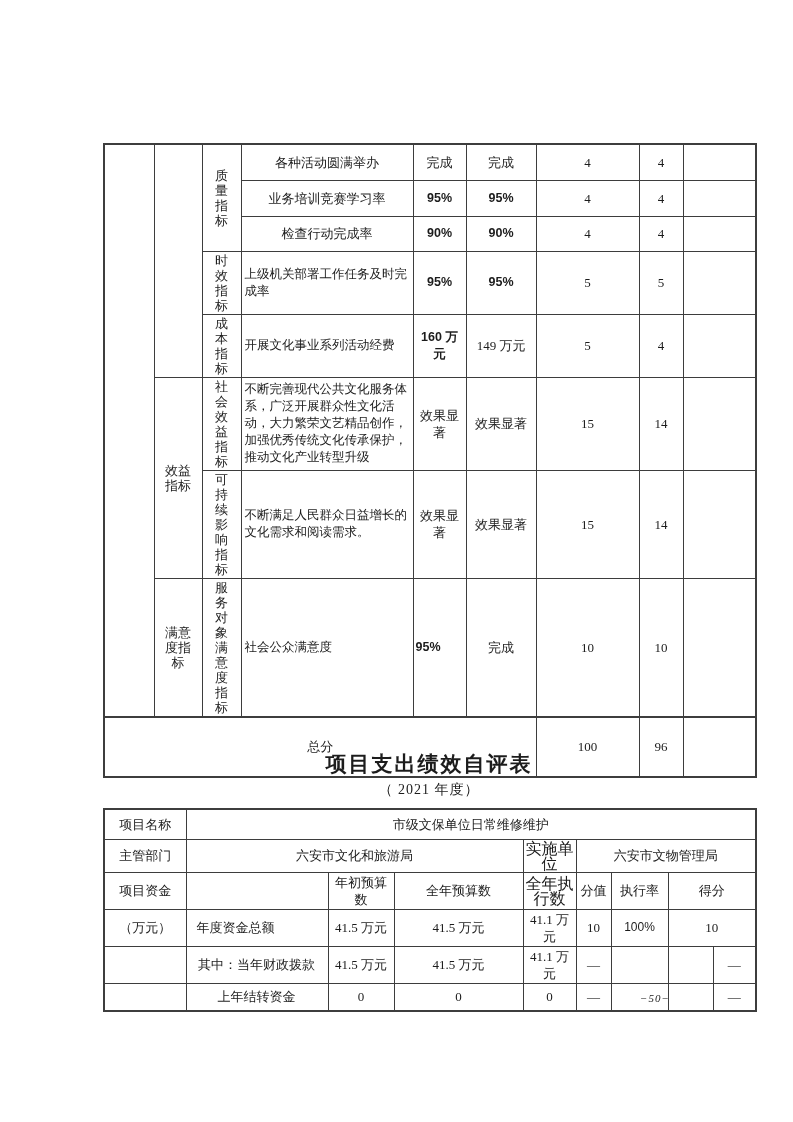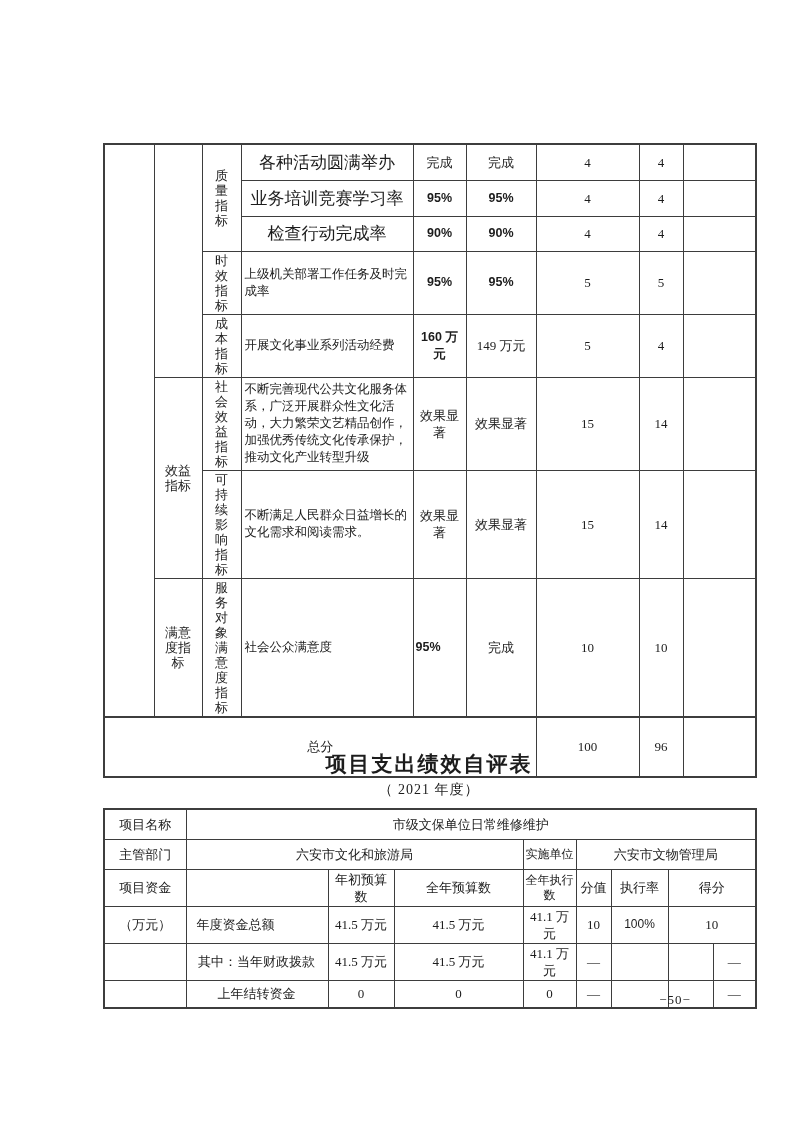--- a/index.html
+++ b/index.html
@@ -14,49 +14,49 @@
   td {
     border:1px solid #3d3d3d; text-align:center; vertical-align:middle;
     padding:1px 2px; font-size:13px; line-height:17px; overflow:hidden;
     word-wrap:break-word;
   }
   .tbl { border:2px solid #3d3d3d; }
 
   
   #score-table { position:absolute; left:103px; top:143px; width:652px; }
   .desc   { text-align:left; font-size:12.5px; padding:2px 3px; }
-  .desc-c { font-size:17px; }
+  .desc-c { font-size:13px; }
   .vcell  { line-height:15px; padding:1px 8px; }
   .pct {
     font-family:"Liberation Sans","DejaVu Sans",sans-serif;
     font-weight:600; font-size:12.5px;
   }
   .tl { text-align:left; padding-left:2px; }
   .total-row td { border-top:2px solid #3d3d3d; }
 
   
   .doc-title {
     position:absolute; left:103px; top:750px; width:652px;
     text-align:center; font-size:21px; font-weight:bold; letter-spacing:2px;
   }
   .doc-subtitle {
     position:absolute; left:103px; top:781px; width:652px;
     text-align:center; font-size:14px; letter-spacing:1px;
   }
 
   
   #self-eval-table { position:absolute; left:103px; top:808px; width:652px; }
-  .fs12 { font-size:12px; line-height:15px; }
+  .fs12 { font-size:16px; line-height:15px; }
   .lab-l { text-align:left; padding-left:10px; }
   .lab-r { padding-right:3px; }
   .sans12 { font-family:"Liberation Sans","DejaVu Sans",sans-serif; font-size:12px; }
 
   .page-number {
     position:absolute; left:640px; top:992px; width:70px;
-    text-align:center; font-size:13px; letter-spacing:1px;
+    text-align:left; font-size:11px; letter-spacing:1px;font-style:italic;
   }
 </style>
 </head>
 <body>
 
 <div class="page">
 
   <table class="tbl" id="score-table">
     <colgroup>
       <col style="width:50px">

